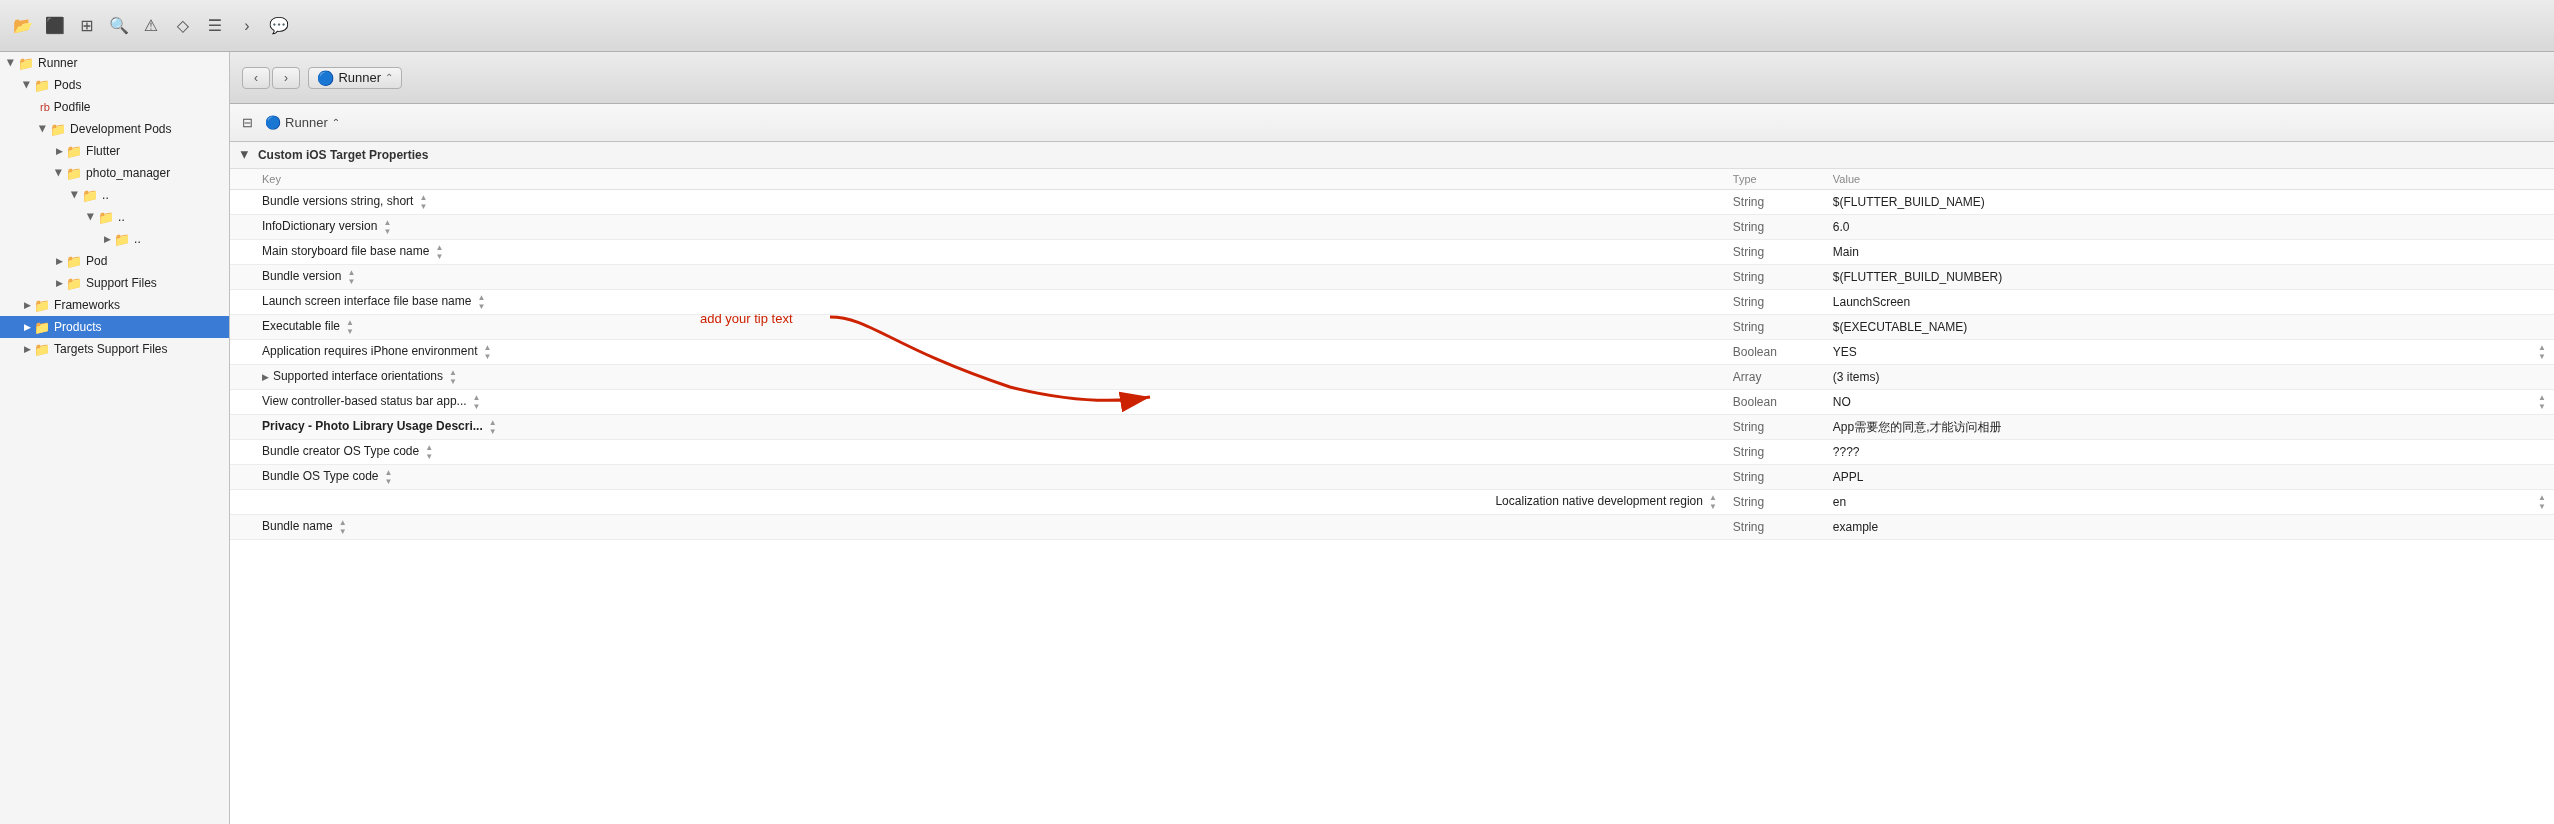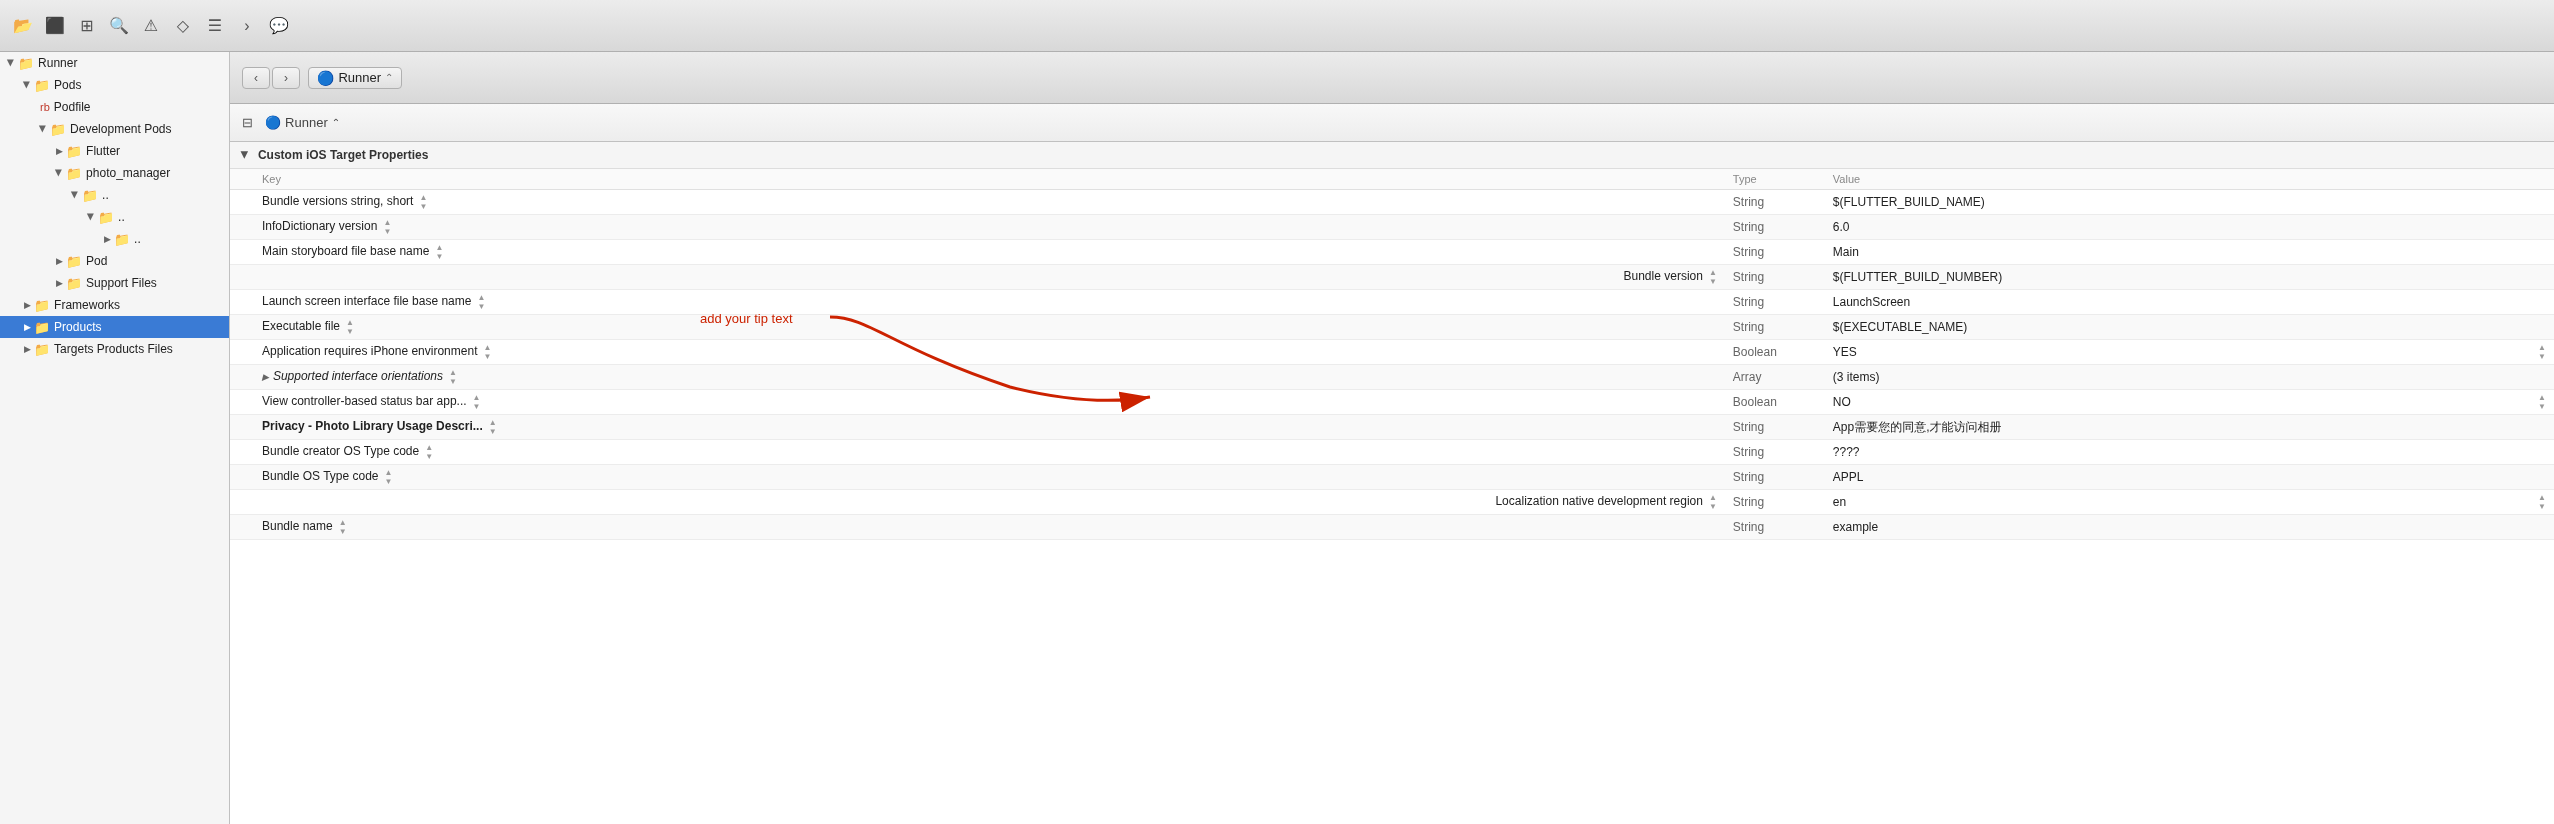--- a/index.html
+++ b/index.html
@@ -201,21 +201,21 @@
       <span class="indent" style="width:16px"></span>
       <span class="triangle" style="color:white;">▶</span>
       <span class="item-icon">📁</span>
       <span>Products</span>
     </div>
 
     <div class="sidebar-item">
       <span class="indent" style="width:16px"></span>
       <span class="triangle">▶</span>
       <span class="item-icon">📁</span>
-      <span>Targets Products Files</span>
+      <span>Targets Support Files</span>
     </div>
   </div>
 
   <div class="content">
 
     <div class="content-toolbar">
       <div class="nav-icons">
         <div class="nav-btn">‹</div>
         <div class="nav-btn">›</div>
       </div>
@@ -284,21 +284,21 @@
               </tr>
               <tr>
                 <td class="key-col" colspan="2" style="padding-left: 32px;"><span>Main storyboard file base name</span><span style="display: inline-flex; flex-direction: column; vertical-align: middle; margin-left: 6px; cursor: pointer;">
                     <span style="font-size:8px;line-height:9px;color:#999;">▲</span>
                     <span style="font-size:8px;line-height:9px;color:#999;">▼</span>
                   </span></td>
                 <td class="type-col">String</td>
                 <td class="value-col" style="position: relative;"><span>Main</span></td>
               </tr>
               <tr>
-                <td class="key-col" colspan="2" style="padding-left: 32px; text-align: right;"><span>Bundle version</span><span style="display: inline-flex; flex-direction: column; vertical-align: middle; margin-left: 6px; cursor: pointer;">
+                <td class="key-col" colspan="2" style="padding-left: 32px;"><span>Bundle version</span><span style="display: inline-flex; flex-direction: column; vertical-align: middle; margin-left: 6px; cursor: pointer;">
                     <span style="font-size:8px;line-height:9px;color:#999;">▲</span>
                     <span style="font-size:8px;line-height:9px;color:#999;">▼</span>
                   </span></td>
                 <td class="type-col">String</td>
                 <td class="value-col" style="position: relative;"><span>$(FLUTTER_BUILD_NUMBER)</span></td>
               </tr>
               <tr>
                 <td class="key-col" colspan="2" style="padding-left: 32px;"><span>Launch screen interface file base name</span><span style="display: inline-flex; flex-direction: column; vertical-align: middle; margin-left: 6px; cursor: pointer;">
                     <span style="font-size:8px;line-height:9px;color:#999;">▲</span>
                     <span style="font-size:8px;line-height:9px;color:#999;">▼</span>
@@ -319,21 +319,21 @@
                     <span style="font-size:8px;line-height:9px;color:#999;">▲</span>
                     <span style="font-size:8px;line-height:9px;color:#999;">▼</span>
                   </span></td>
                 <td class="type-col">Boolean</td>
                 <td class="value-col" style="position: relative;"><span>YES</span><span style="position: absolute; right: 8px; top: 50%; transform: translateY(-50%); display: flex; flex-direction: column; cursor: pointer;">
                     <span style="font-size:8px;line-height:9px;color:#999;">▲</span>
                     <span style="font-size:8px;line-height:9px;color:#999;">▼</span>
                   </span></td>
               </tr>
               <tr>
-                <td class="key-col" colspan="2" style="padding-left: 32px; font-style: italic;"><span class="expand-triangle">▶</span><span>Supported interface orientations</span><span style="display: inline-flex; flex-direction: column; vertical-align: middle; margin-left: 6px; cursor: pointer;">
+                <td class="key-col" colspan="2" style="padding-left: 32px;"><span class="expand-triangle">▶</span><span>Supported interface orientations</span><span style="display: inline-flex; flex-direction: column; vertical-align: middle; margin-left: 6px; cursor: pointer;">
                     <span style="font-size:8px;line-height:9px;color:#999;">▲</span>
                     <span style="font-size:8px;line-height:9px;color:#999;">▼</span>
                   </span></td>
                 <td class="type-col">Array</td>
                 <td class="value-col" style="position: relative;"><span>(3 items)</span></td>
               </tr>
               <tr>
                 <td class="key-col" colspan="2" style="padding-left: 32px;"><span>View controller-based status bar app...</span><span style="display: inline-flex; flex-direction: column; vertical-align: middle; margin-left: 6px; cursor: pointer;">
                     <span style="font-size:8px;line-height:9px;color:#999;">▲</span>
                     <span style="font-size:8px;line-height:9px;color:#999;">▼</span>

